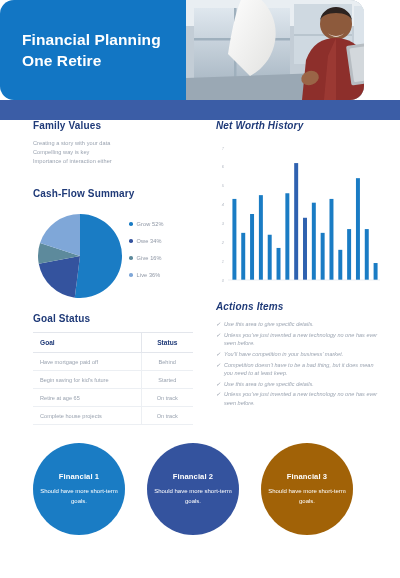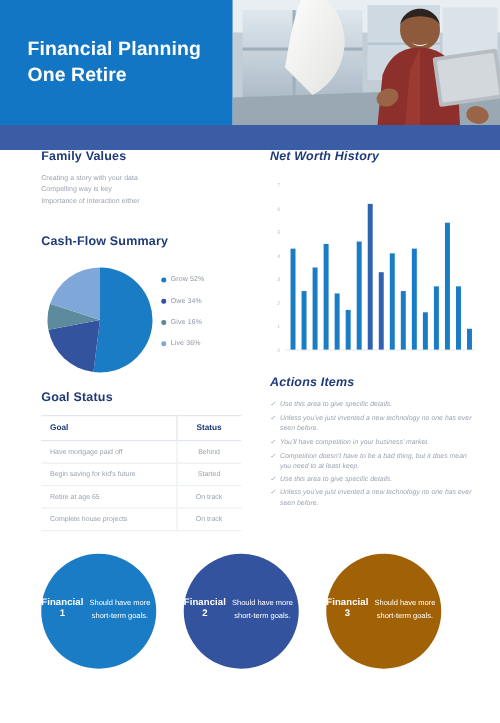--- a/index.html
+++ b/index.html
@@ -6,21 +6,21 @@
   * { box-sizing: border-box; margin:0; padding:0; }
   html, body {
     width:400px; height:578px;
     background:#ffffff;
     font-family:"Liberation Sans", sans-serif;
     overflow:hidden;
   }
   .page { position:relative; width:400px; height:578px; background:#fff; }
 
   
-  .header { position:relative; width:400px; height:100px; overflow:hidden; }
+  .header { position:relative; width:364px; height:100px; overflow:hidden;border-radius:14px; }
   .header-blue {
     position:absolute; left:0; top:0; width:186px; height:100px;
     background:#1276c4; z-index:3;
   }
   .header-title {
     position:absolute; left:22px; top:30px;
     color:#ffffff; font-size:15.5px; font-weight:bold;
     line-height:1.35; letter-spacing:0.1px; z-index:4;
   }
   .header-photo {
@@ -80,21 +80,21 @@
     flex:0 0 auto; width:8px;
   }
   .act-text { color:#9aa3b0; font-size:5.5px; line-height:1.5; letter-spacing:0.02px; }
 
   
   .asset-wrap { position:absolute; left:33px; top:315px; width:340px; }
   .asset-title { color:#1f3a78; font-size:7.6px; font-weight:bold; margin-bottom:6px; }
   .circles { position:relative; display:flex; gap:22px; margin-top:8px; }
   .circ {
     width:92px; height:92px; border-radius:50%;
-    display:flex; flex-direction:row; align-items:center; justify-content:center;
+    display:flex; flex-direction:column; align-items:center; justify-content:center;
     text-align:center; color:#ffffff; flex:0 0 auto;
   }
   .circ-title { font-size:7.6px; font-weight:bold; margin-bottom:6px; letter-spacing:0.1px; }
   .circ-body { font-size:6px; line-height:1.6; }
 </style>
 </head>
 <body>
 
 <div class="page">
 

